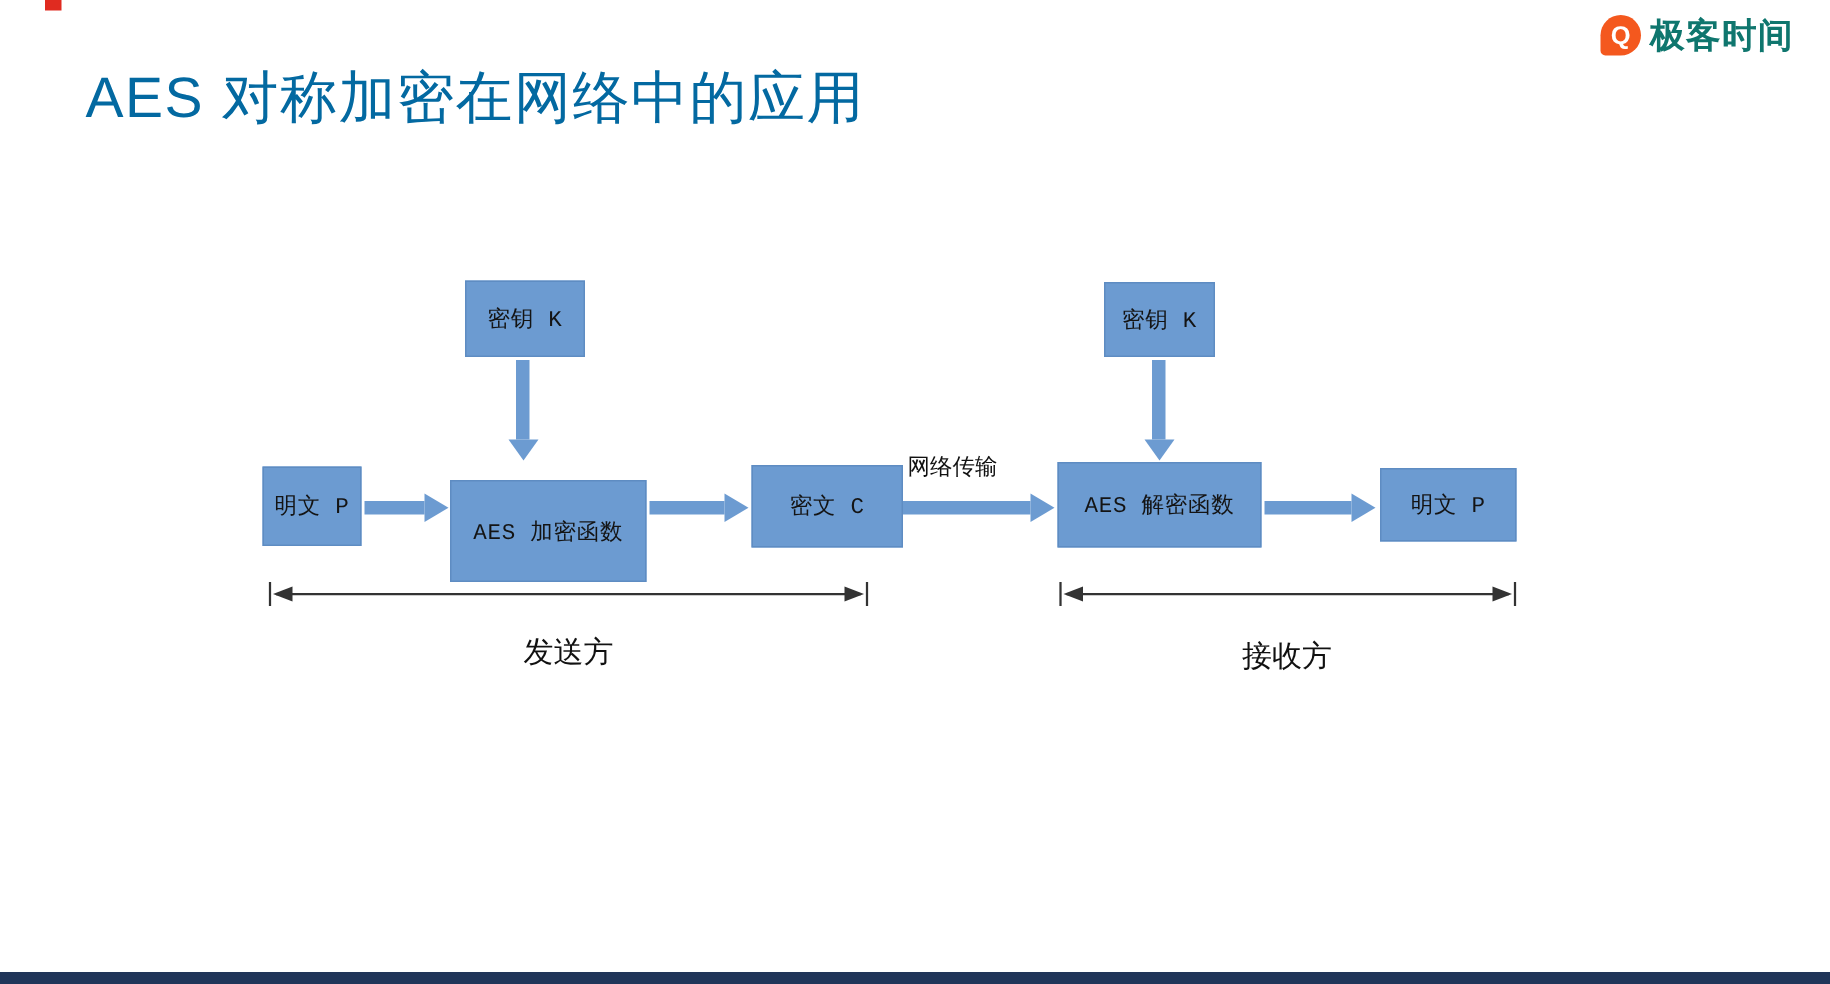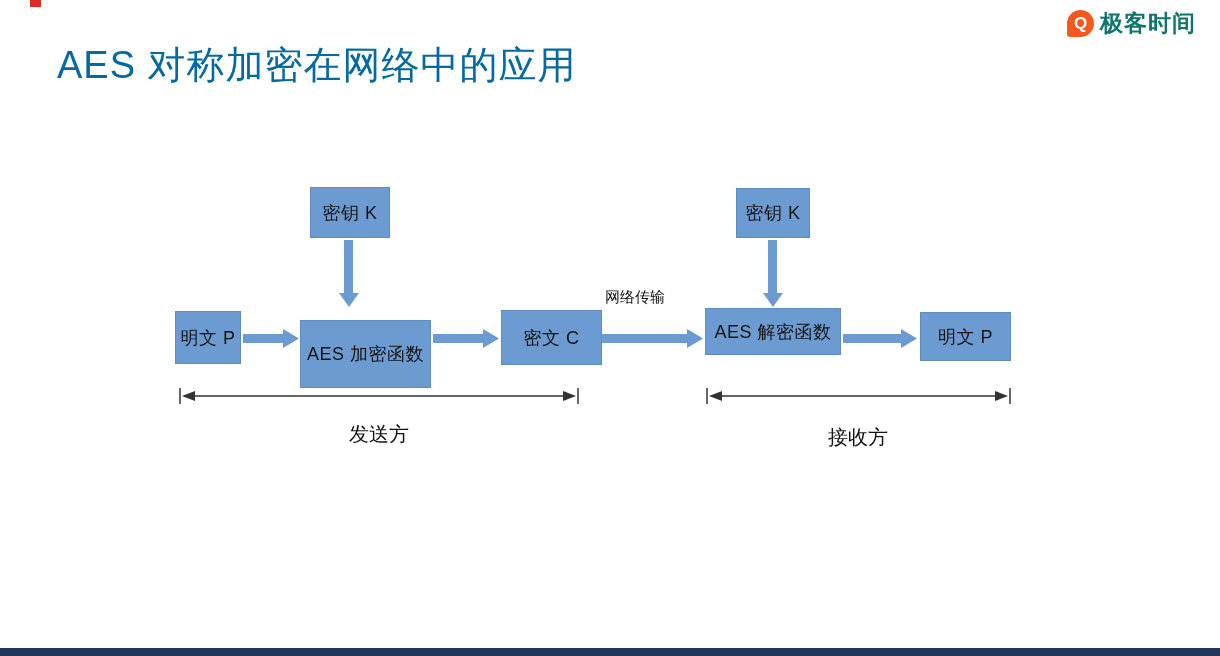--- a/index.html
+++ b/index.html
@@ -63,41 +63,42 @@
     left: 0; top: 0;
     width: 1220px; height: 656px;
     pointer-events: none;
   }
 
   .node {
     position: absolute;
     background: #6c9bd1;
     border: 1px solid #5e8cc2;
     color: #141414;
-    font-size: 18px;
+    font-size: 15px;
     display: flex;
     align-items: center;
     justify-content: center;
     letter-spacing: 0.5px;
+    font-family: Liberation Mono, monospace;
   }
 
   .node-sender-key     { left: 310px; top: 187px; width: 80px;  height: 51px; }
   .node-plain-in       { left: 175px; top: 311px; width: 66px;  height: 53px; }
   .node-encrypt        { left: 300px; top: 320px; width: 131px; height: 68px; }
   .node-cipher         { left: 501px; top: 310px; width: 101px;  height: 55px; }
-  .node-decrypt        { left: 705px; top: 308px; width: 136px; height: 47px; }
+  .node-decrypt        { left: 705px; top: 308px; width: 136px; height: 57px; }
   .node-plain-out      { left: 920px; top: 312px; width: 91px;  height: 49px; }
   .node-receiver-key   { left: 736px; top: 188px; width: 74px;  height: 50px; }
 
   .flow-label {
     position: absolute;
     color: #111111;
     font-size: 15px;
   }
-  .label-network  { left: 583px; top: 288px; width: 104px; text-align: center; }
+  .label-network  { left: 583px; top: 302px; width: 104px; text-align: center; }
   .label-sender   { left: 329px; top: 421px; width: 100px; text-align: center; font-size: 20px; }
   .label-receiver { left: 808px; top: 424px; width: 100px; text-align: center; font-size: 20px; }
 
   .footer-bar {
     position: absolute;
     left: 0; bottom: 0;
     width: 100%; height: 8px;
     background: #203559;
   }
 </style>

